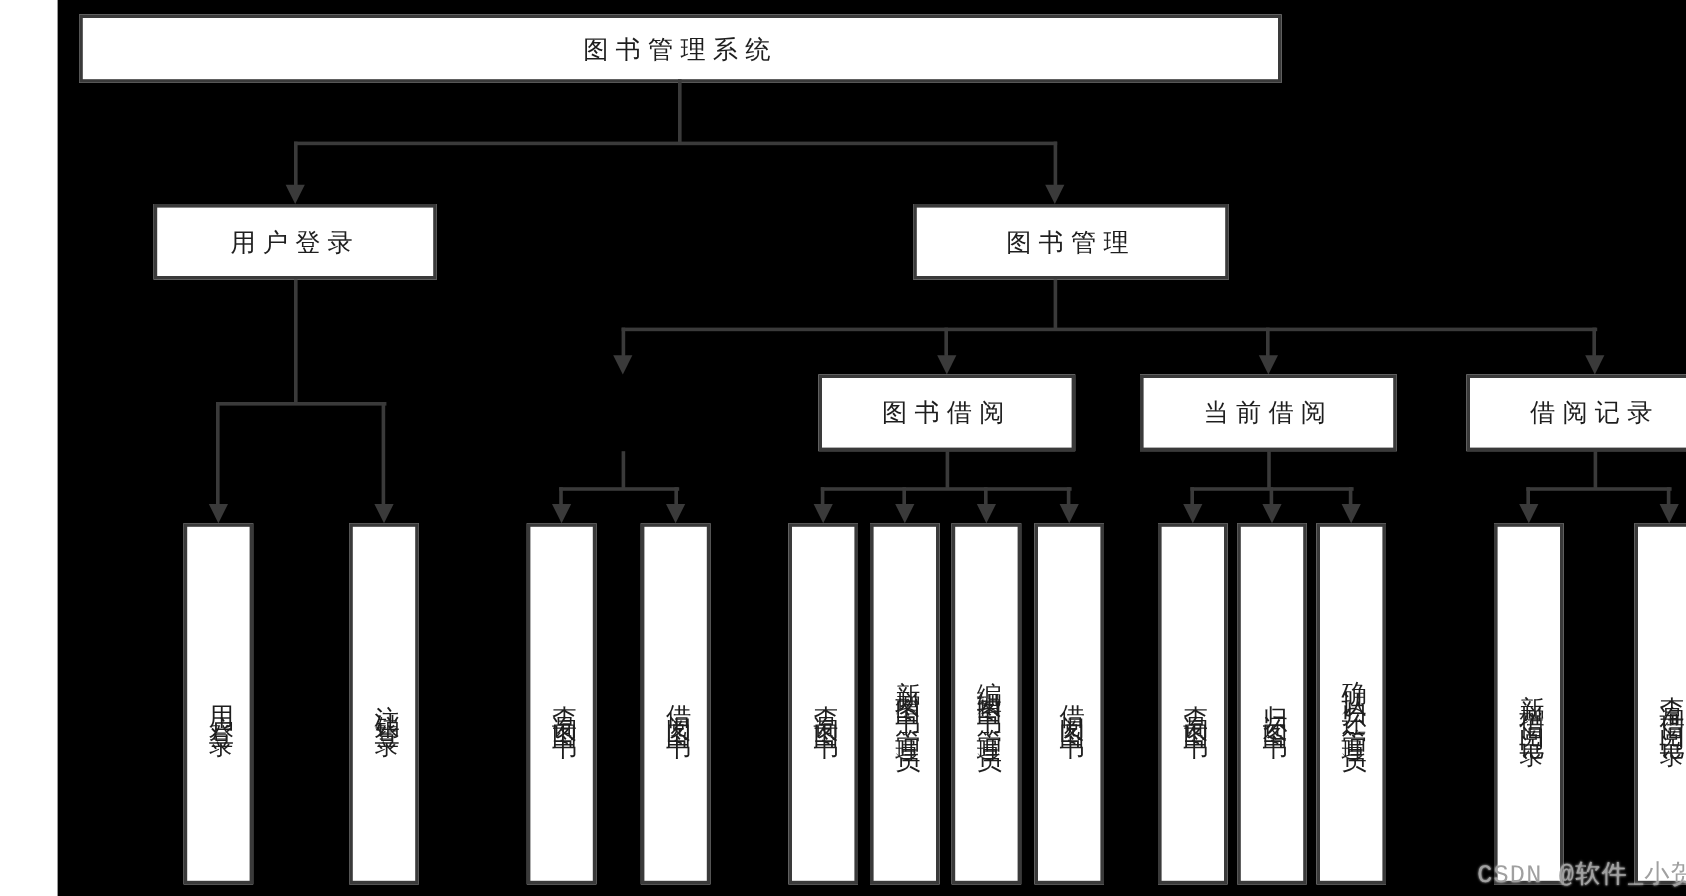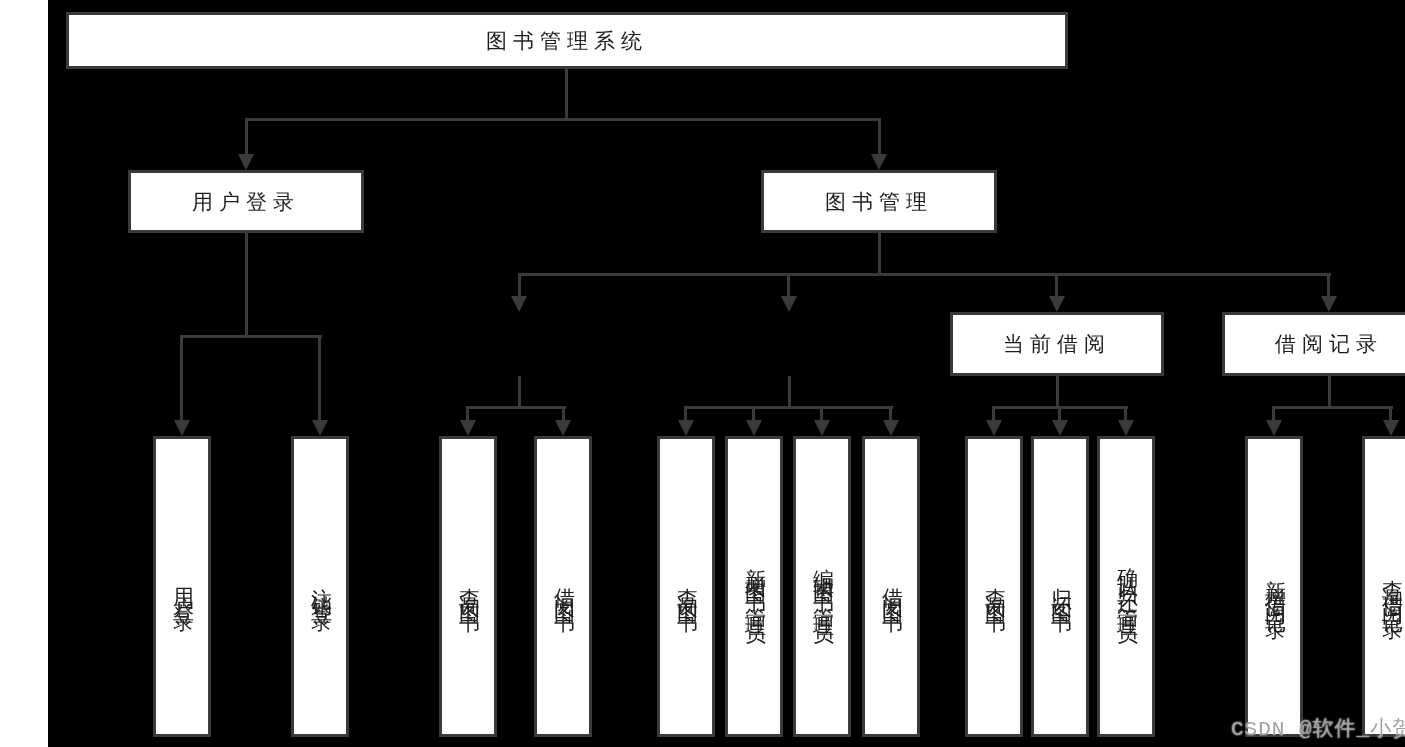--- a/index.html
+++ b/index.html
@@ -40,21 +40,21 @@
   <i class="ln" style="left:517px;top:66px;width:3px;height:54px;"></i>
   <i class="ln" style="left:197px;top:118px;width:636px;height:3px;"></i>
   <i class="ln" style="left:197px;top:118px;width:3px;height:40px;"></i>
   <i class="ah" style="left:190px;top:154px;"></i>
   <i class="ln" style="left:830px;top:118px;width:3px;height:40px;"></i>
   <i class="ah" style="left:823px;top:154px;"></i>
 
   <div class="box hbox" style="left:80px;top:170px;width:236px;height:63px;">
     <span>用户登录</span>
   </div>
-  <div class="box hbox" style="left:713px;top:170px;width:236px;height:63px;text-align:right;">
+  <div class="box hbox" style="left:713px;top:170px;width:263px;height:63px;text-align:right;">
     <span>图书管理</span>
   </div>
 
   <i class="ln" style="left:197px;top:233px;width:3px;height:104px;"></i>
   <i class="ln" style="left:133px;top:335px;width:141px;height:3px;"></i>
   <i class="ln" style="left:132px;top:335px;width:3px;height:89px;"></i>
   <i class="ah" style="left:126px;top:420px;"></i>
   <i class="ln" style="left:270px;top:335px;width:3px;height:89px;"></i>
   <i class="ah" style="left:264px;top:420px;"></i>
 
@@ -62,20 +62,23 @@
   <i class="ln" style="left:470px;top:273px;width:813px;height:3px;"></i>
   <i class="ln" style="left:470px;top:273px;width:3px;height:28px;"></i>
   <i class="ah" style="left:463px;top:296px;"></i>
   <i class="ln" style="left:739px;top:273px;width:3px;height:28px;"></i>
   <i class="ah" style="left:733px;top:296px;"></i>
   <i class="ln" style="left:1007px;top:273px;width:3px;height:28px;"></i>
   <i class="ah" style="left:1001px;top:296px;"></i>
   <i class="ln" style="left:1279px;top:273px;width:3px;height:28px;"></i>
   <i class="ah" style="left:1273px;top:296px;"></i>
 
+  <div class="box hbox" style="left:634px;top:312px;width:214px;height:64px;">
+    <span>图书借阅</span>
+  </div>
   <div class="box hbox" style="left:902px;top:312px;width:214px;height:64px;">
     <span>当前借阅</span>
   </div>
   <div class="box hbox" style="left:1174px;top:312px;width:214px;height:64px;">
     <span>借阅记录</span>
   </div>
 
   <i class="ln" style="left:470px;top:376px;width:3px;height:32px;"></i>
   <i class="ln" style="left:418px;top:406px;width:100px;height:3px;"></i>
   <i class="ln" style="left:418px;top:406px;width:3px;height:18px;"></i>

